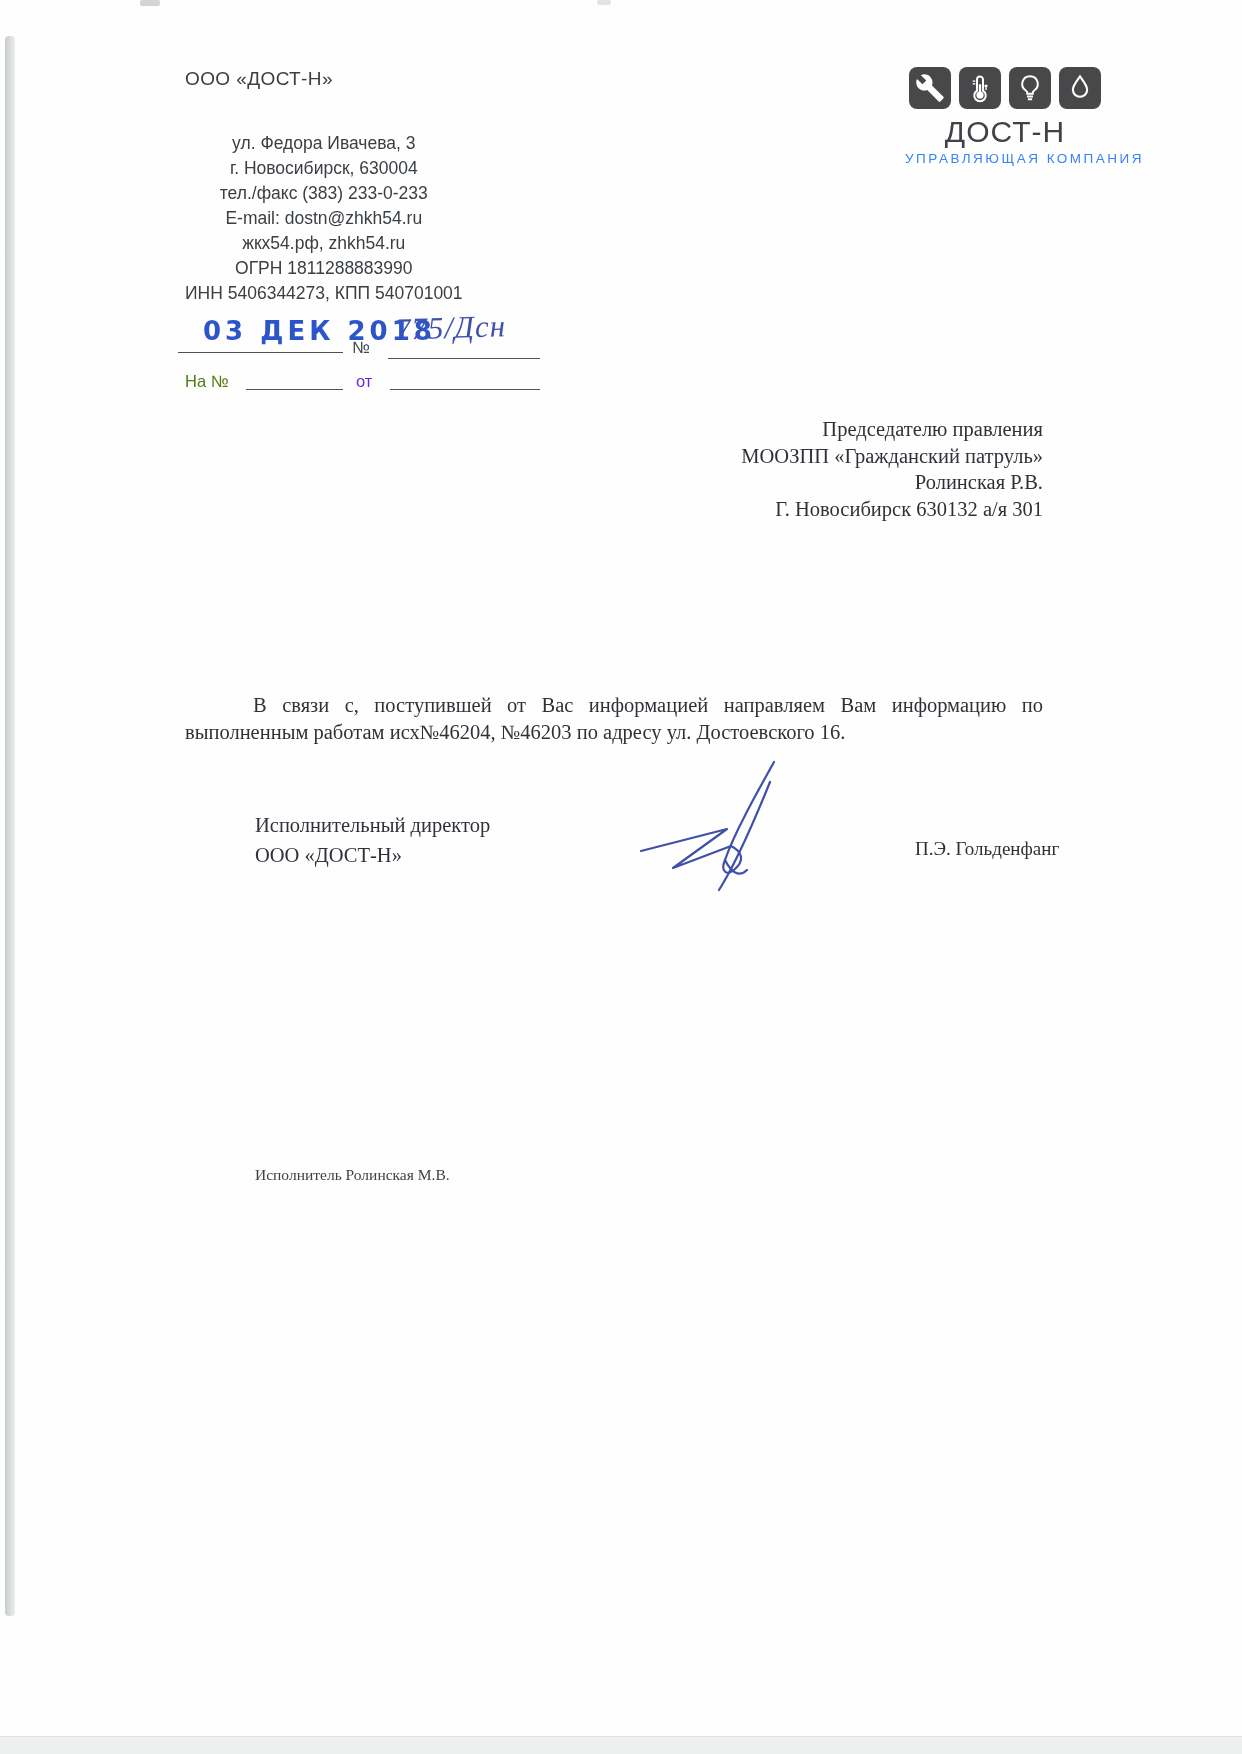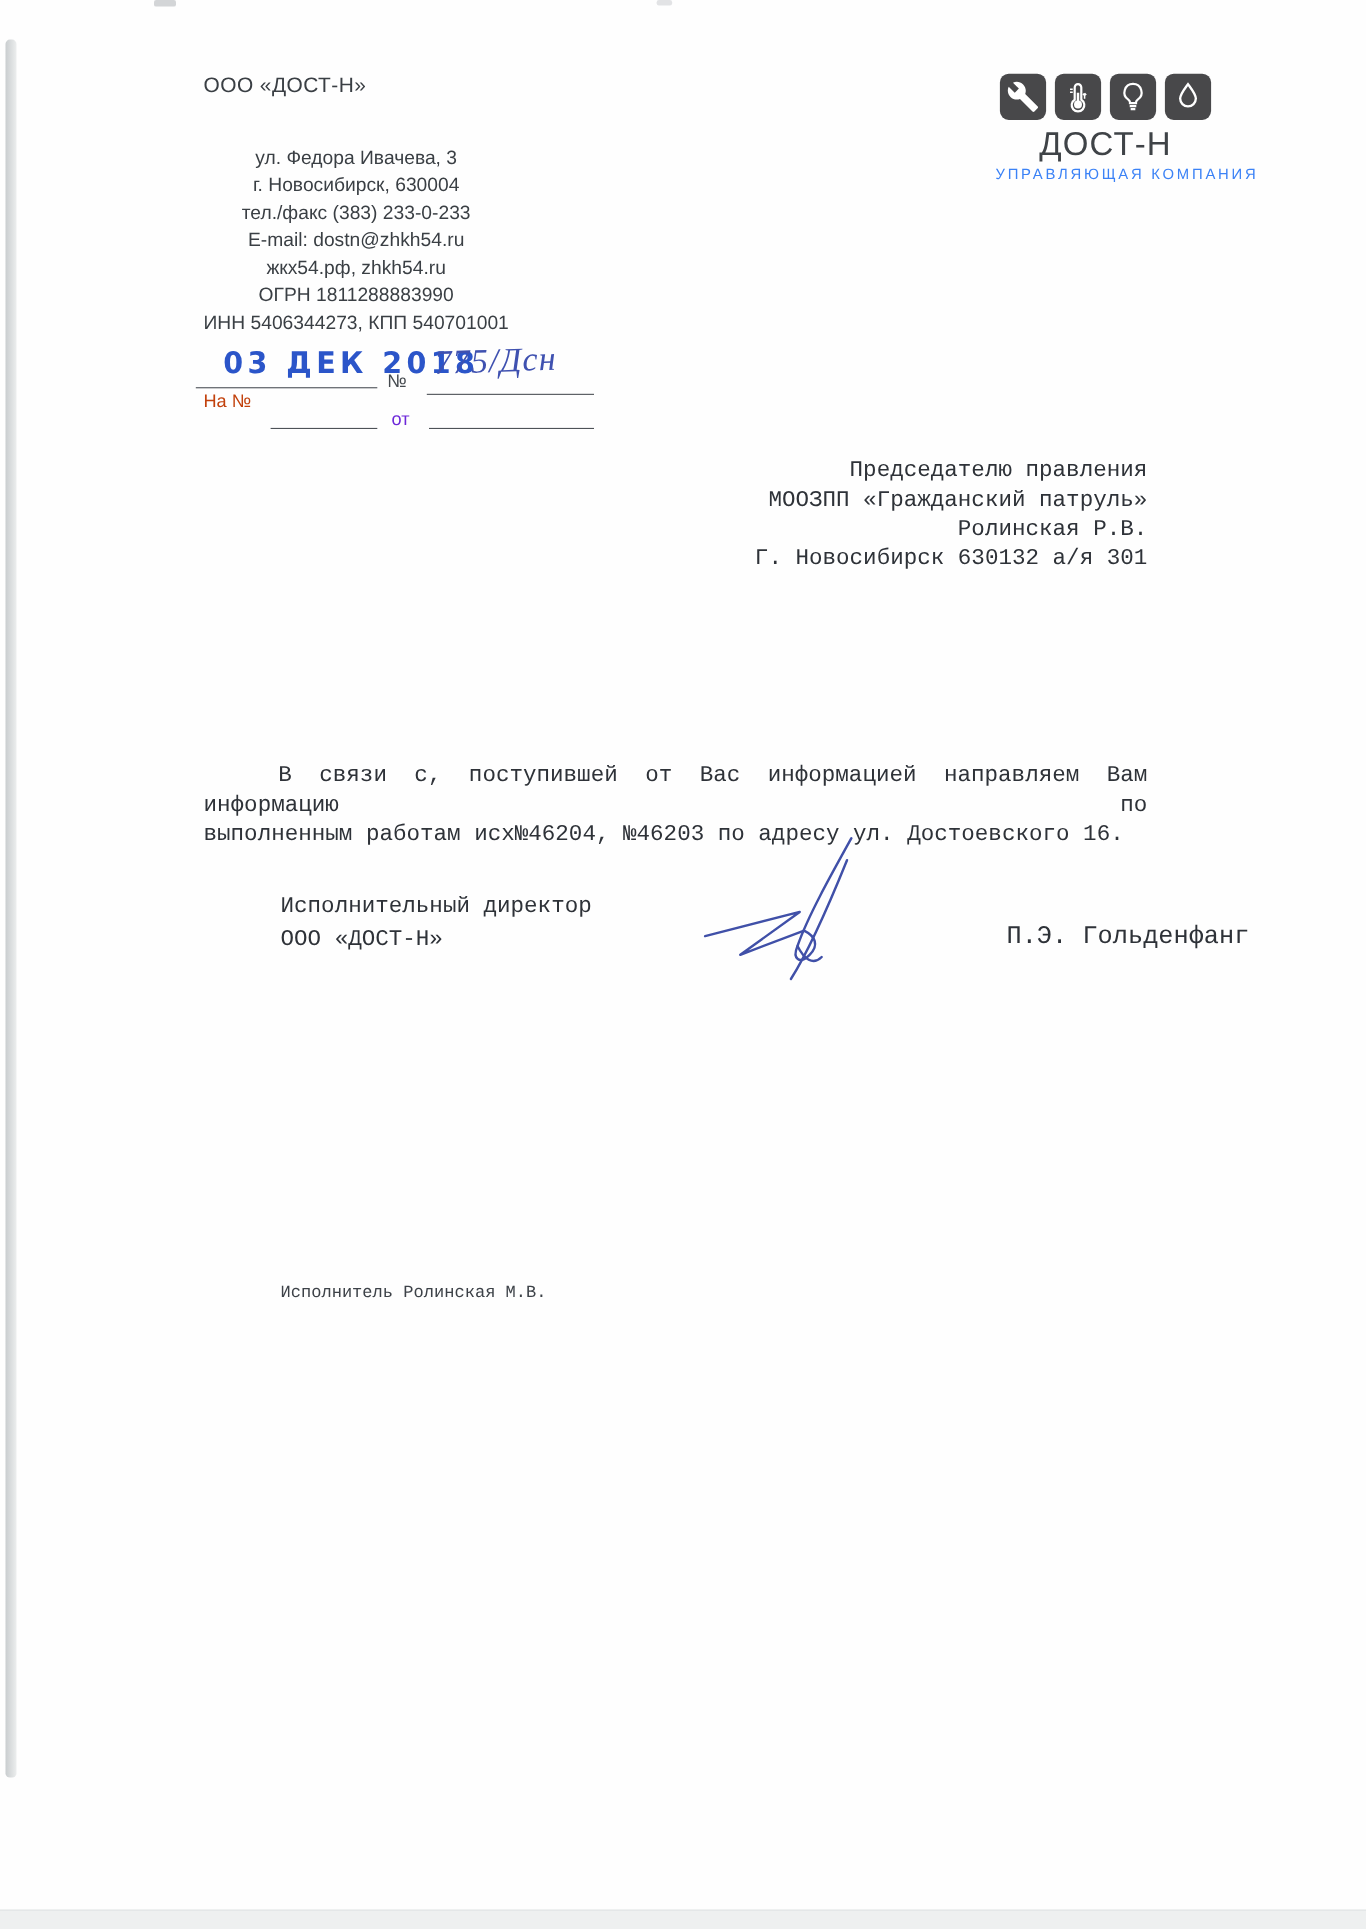--- a/index.html
+++ b/index.html
@@ -25,31 +25,31 @@
   .icon-sq svg{width:30px;height:30px;}
   .logo-title{margin-top:6px;font-size:30px;letter-spacing:1px;color:#3f4347;}
   .logo-subtitle{margin-top:2px;font-size:13.5px;letter-spacing:2.5px;color:#3b82f6;white-space:nowrap;}
   
   .stamp{position:absolute;left:203px;top:316px;font-size:26px;font-weight:700;
     letter-spacing:4px;color:#2b55c9;font-family:"DejaVu Sans",sans-serif;transform:scaleY(1.04);}
   .rule{position:absolute;border-bottom:1.6px solid #4d5257;}
   .no-label{position:absolute;left:352px;top:338px;font-size:16.5px;color:#44494e;}
   .hand{position:absolute;left:395px;top:310px;font-size:31px;color:#3f51b0;
     font-family:"Liberation Serif",serif;font-style:italic;transform:rotate(-2deg);letter-spacing:1px;}
-  .na-label{position:absolute;left:185px;top:356px;font-size:16.5px;color:#c2410c;}
+  .na-label{position:absolute;left:185px;top:372px;font-size:16.5px;color:#4d7c0f;}
   .ot-label{position:absolute;left:356px;top:372px;font-size:16.5px;color:#6d28d9;}
   
-  .serif{font-family:Liberation Mono, monospace;color:#2e3238;}
+  .serif{font-family:Liberation Serif, serif;color:#2e3238;}
   .recipient{position:absolute;right:199px;top:416px;text-align:right;
     font-size:20.5px;line-height:26.5px;}
   .body-text{position:absolute;left:185px;top:644px;width:858px;font-size:20.5px;line-height:27px;}
   .body-line-1{text-align:justify;text-align-last:justify;text-indent:68px;margin-top:48px;}
   .body-line-2{text-align:left;}
   .sig-title{position:absolute;left:255px;top:810px;font-size:20.5px;line-height:30px;}
-  .sig-name{position:absolute;left:915px;top:838px;font-size:23px;}
+  .sig-name{position:absolute;left:915px;top:838px;font-size:19px;}
   .sig-img{position:absolute;left:635px;top:752px;}
   .executor{position:absolute;left:255px;top:1166px;font-size:15.5px;color:#3d4248;}
 </style>
 </head>
 <body>
 
 <div id="page">
 
   <div class="left-edge"></div>
   <div class="bottom-edge"></div>

